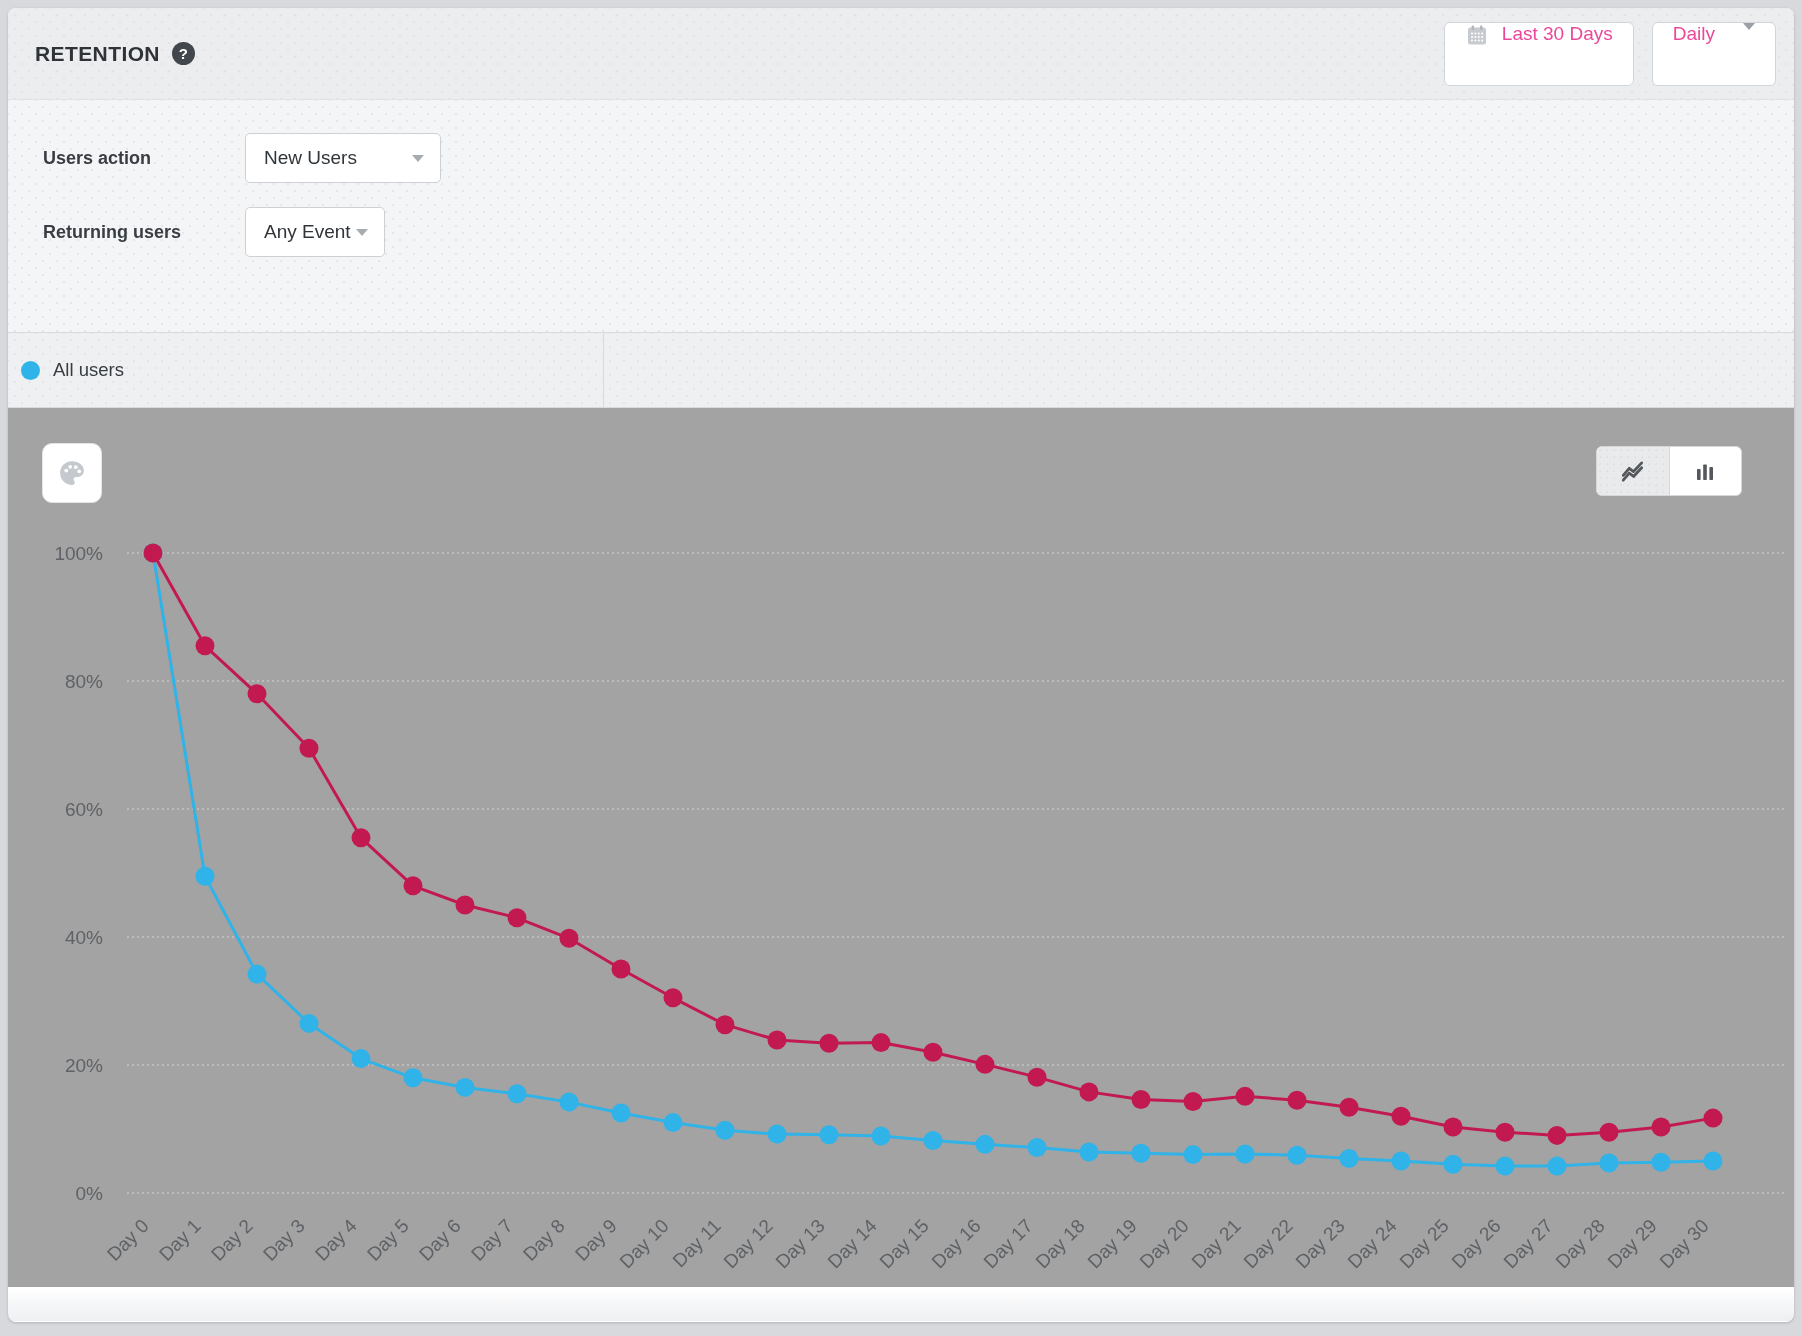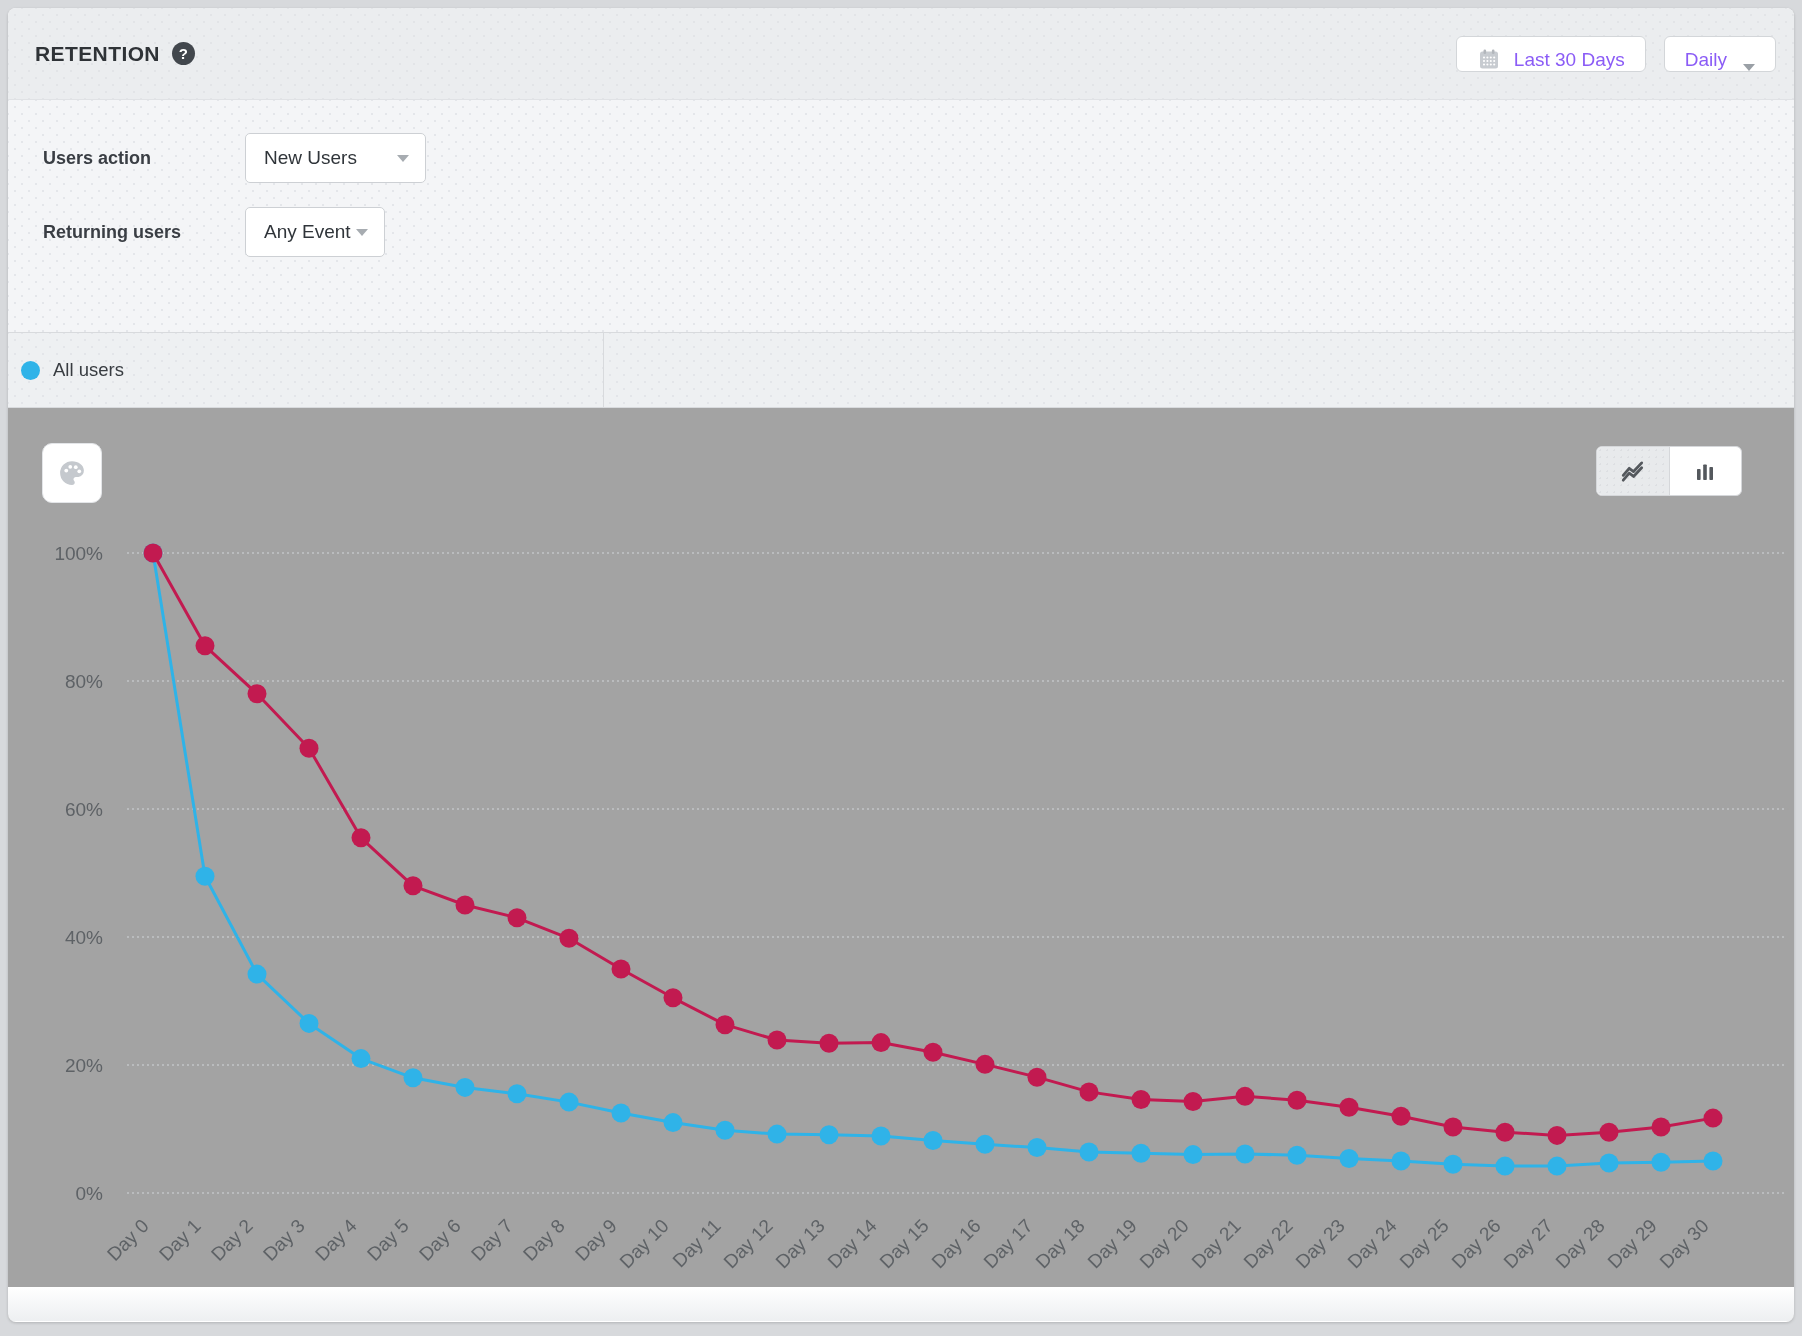--- a/index.html
+++ b/index.html
@@ -26,22 +26,22 @@
   }
   .header-left{display:flex;align-items:center;gap:12px;text-align:right;}
   .panel-title{font-size:21px;font-weight:700;color:#2f3337;letter-spacing:.4px;}
   .help-icon{
     width:23px;height:23px;border-radius:50%;background:#42474d;color:#ffffff;
     font-size:15px;font-weight:700;display:flex;align-items:center;justify-content:center;
   }
   .header-right{display:flex;align-items:center;gap:18px;}
   .btn{
     background:#ffffff;border:1px solid #d3d6d9;border-radius:6px;
-    height:36px;display:flex;align-items:flex-end;gap:13px;
-    padding:0 20px;font-size:19px;color:#8b5cf6;box-sizing:border-box;
+    height:64px;display:flex;align-items:flex-start;gap:13px;
+    padding:0 20px;font-size:19px;color:#ec4899;box-sizing:border-box;
   }
   .caret{width:0;height:0;border-left:6px solid transparent;border-right:6px solid transparent;border-top:7px solid #9aa0a6;}
   
   .filters{
     height:232px;background:#f4f5f7;
     background-image:radial-gradient(#e4e6ea 1.1px,transparent 1.1px),radial-gradient(#e4e6ea 1.1px,transparent 1.1px);
     background-size:14px 14px;background-position:0 0,7px 7px;
     padding:33px 0 0 35px;box-sizing:border-box;
   }
   .filter-row{display:flex;align-items:center;height:50px;margin-bottom:24px;}
@@ -122,31 +122,31 @@
                 <circle cx="17.2" cy="14" r="1.05"></circle>
               <circle cx="7" cy="17.5" r="1.05"></circle>
                 <circle cx="10.4" cy="17.5" r="1.05"></circle>
                 <circle cx="13.8" cy="17.5" r="1.05"></circle>
                 <circle cx="17.2" cy="17.5" r="1.05"></circle>
             </g>
           </svg>
         </span>
         <span>Last 30 Days</span>
       </div>
-      <div class="btn" style="gap:16px;">
+      <div class="btn" style="gap:28px;">
         <span>Daily</span>
         <span class="caret"></span>
       </div>
     </div>
   </div>
 
   <div class="filters">
     <div class="filter-row">
       <span class="filter-label">Users action</span>
-      <div class="dropdown" style="width:181px;">
+      <div class="dropdown" style="width:196px;">
         <span>New Users</span>
         <span class="caret"></span>
       </div>
     </div>
     <div class="filter-row">
       <span class="filter-label">Returning users</span>
       <div class="dropdown" style="width:140px;">
         <span>Any Event</span>
         <span class="caret"></span>
       </div>

